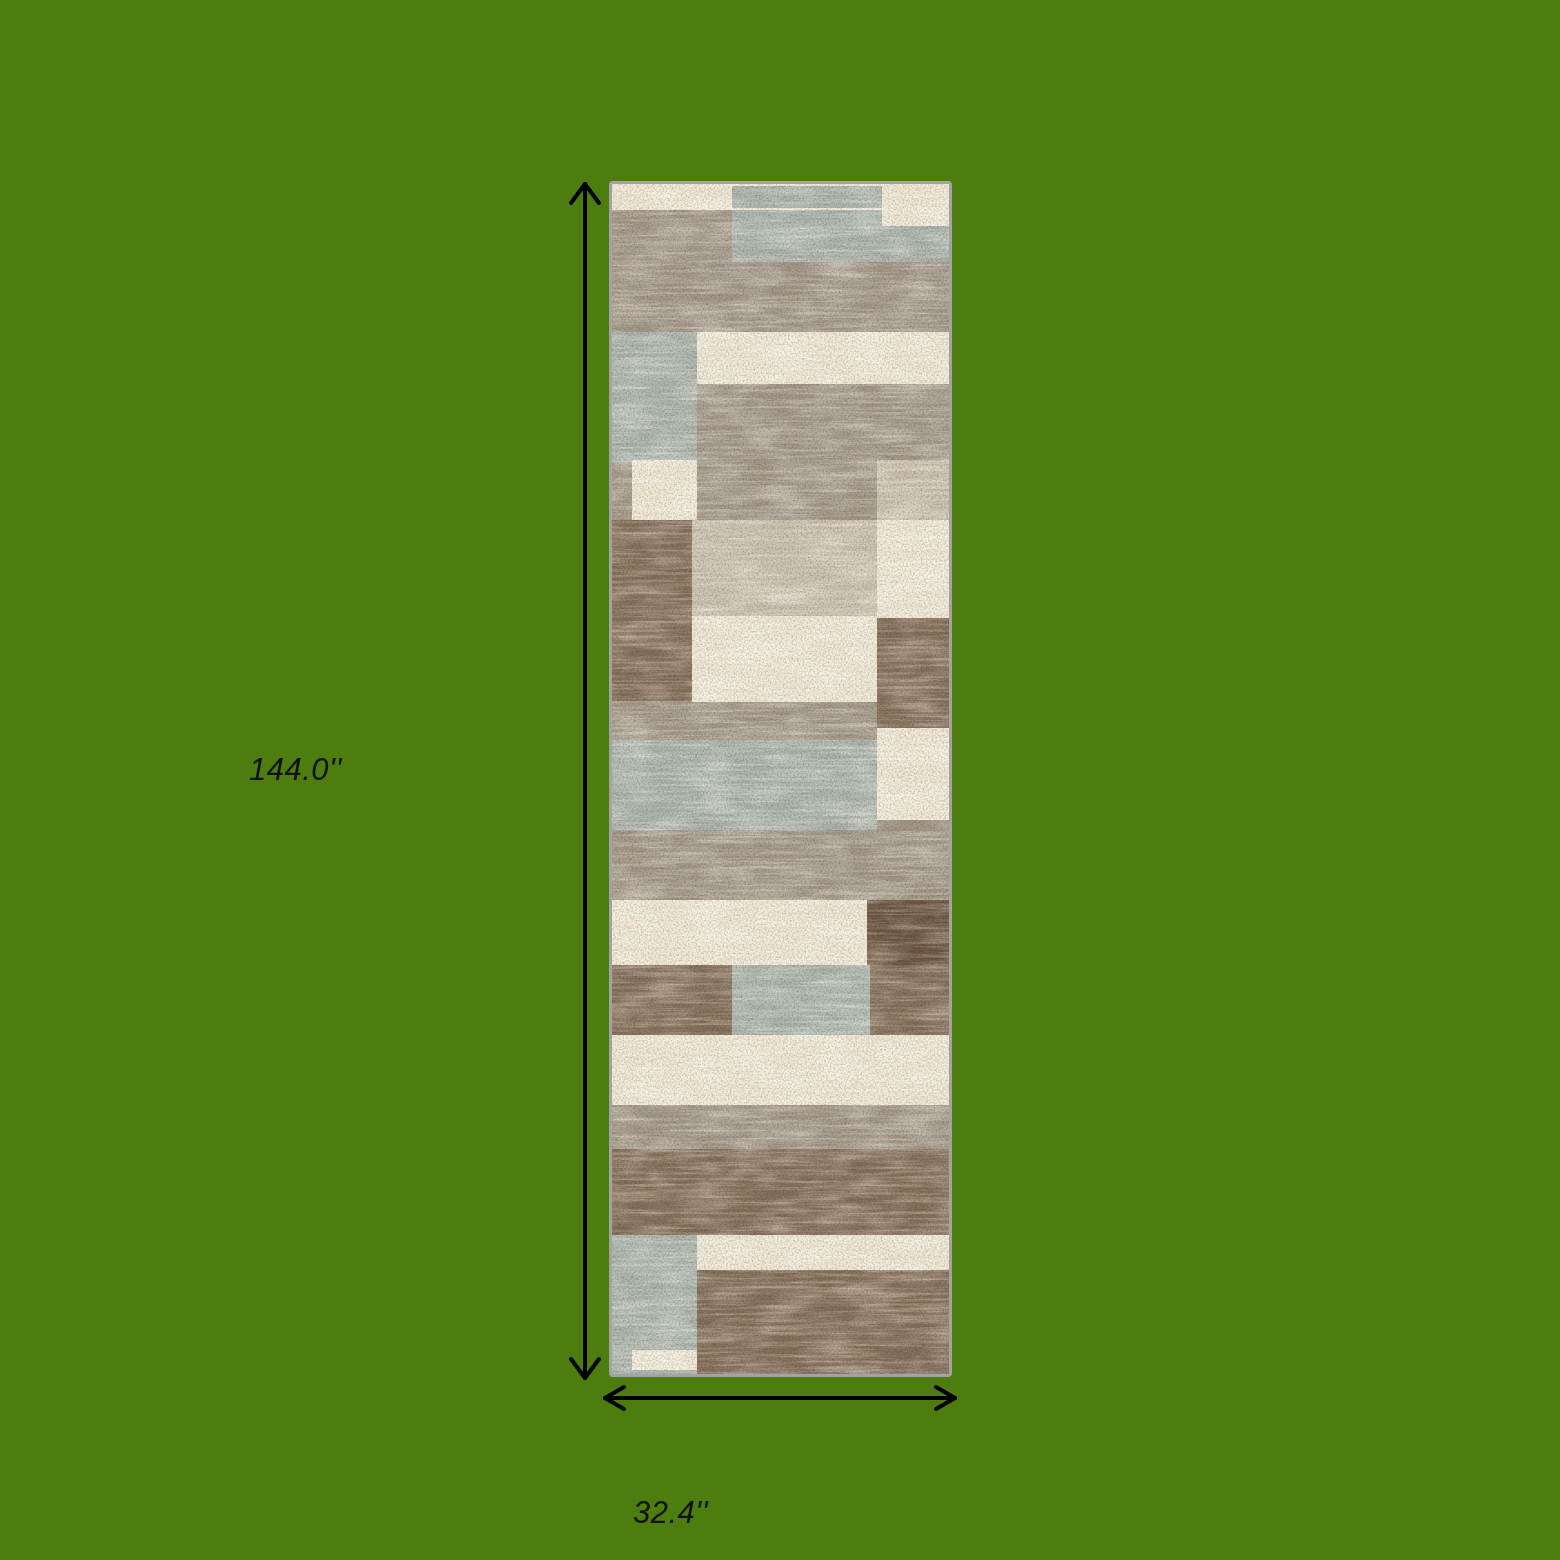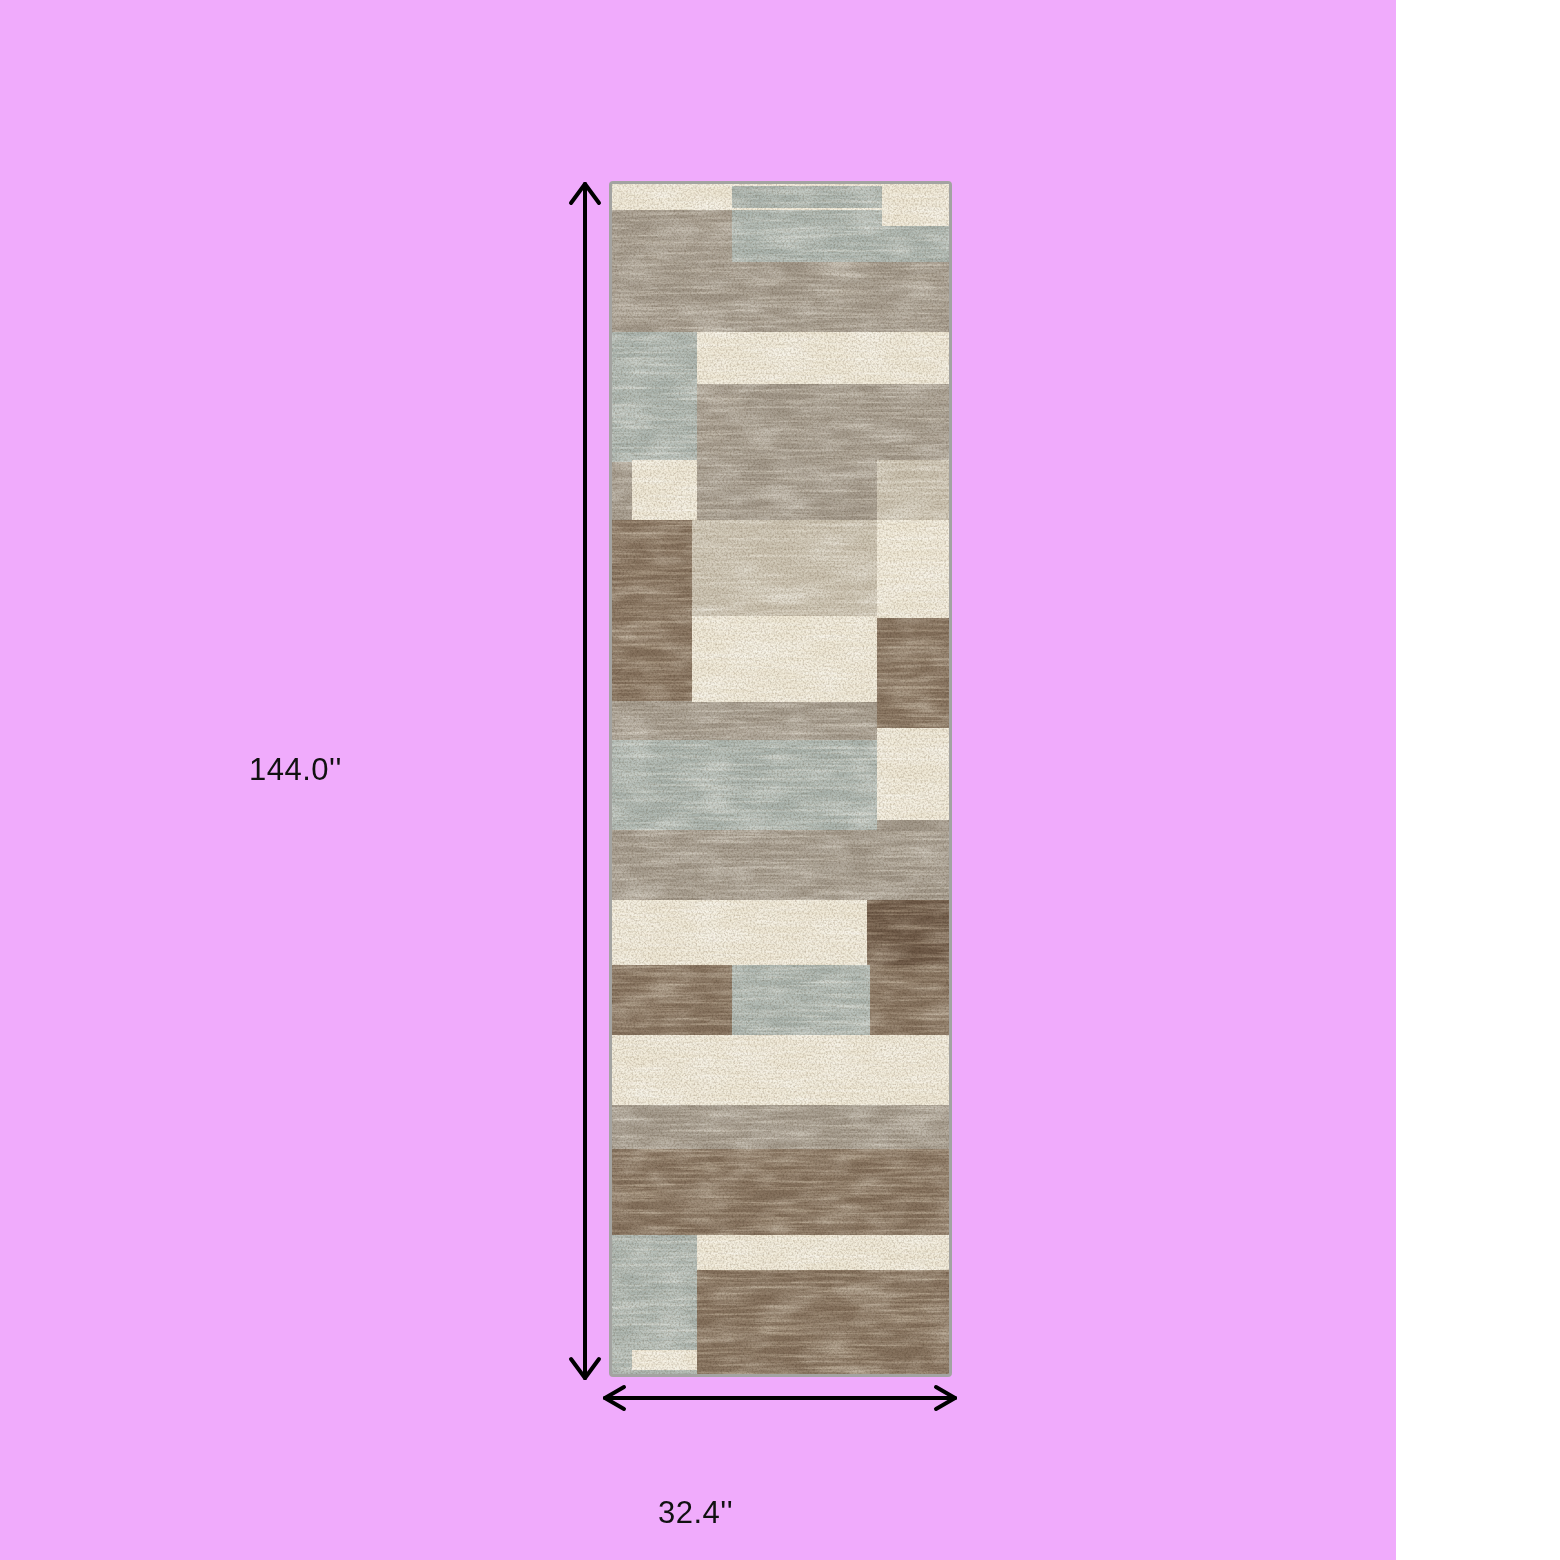--- a/index.html
+++ b/index.html
@@ -1,18 +1,18 @@
 <!DOCTYPE html>
 <html><head>
 <meta charset="utf-8">
 <style>
   html,body{margin:0;padding:0;background:#ffffff;}
   .canvas{
-    position:relative;width:1396px;height:1560px;background:#f0abfc;
-    overflow:hidden;font-family:"Liberation Sans",sans-serif;
+    position:relative;width:1560px;height:1560px;background:#4d7c0f;
+    overflow:hidden;font-family:"Liberation Sans",sans-serif;font-style:italic;
   }
   
   .rug{
     position:absolute;left:609px;top:181px;width:343px;height:1196px;
     box-sizing:border-box;border:3px solid #a3a3a1;border-radius:4px;
     overflow:hidden;
   }
   .rug-pattern{position:absolute;left:0;top:0;width:337px;height:1190px;}
   .rug-pattern .patch{position:absolute;}
   .ov{position:absolute;left:0;top:0;width:100%;height:100%;background:#808080;pointer-events:none;}
@@ -20,21 +20,21 @@
   .ov-streak{filter:url(#streaks);mix-blend-mode:soft-light;opacity:.9;}
   .ov-speck{filter:url(#speckle);mix-blend-mode:multiply;opacity:.42;}
   
   .arrow-svg{position:absolute;overflow:visible;}
   .arrow-svg line{stroke:#000000;stroke-width:4;stroke-linecap:round;fill:none;}
   .dim-label{
     position:absolute;color:#111111;font-size:31px;letter-spacing:0.5px;
     white-space:nowrap;
   }
   .height-label{left:249px;top:752px;}
-  .width-label{left:658px;top:1495px;}
+  .width-label{left:633px;top:1495px;}
 </style>
 </head>
 <body>
 
 <div class="canvas">
 
   <svg width="0" height="0" style="position:absolute" aria-hidden="true">
     <defs>
       <filter id="blotch" x="-5%" y="-5%" width="110%" height="110%">
         <feTurbulence type="fractalNoise" baseFrequency="0.025 0.05" numOctaves="3" seed="11" result="t"></feTurbulence>

